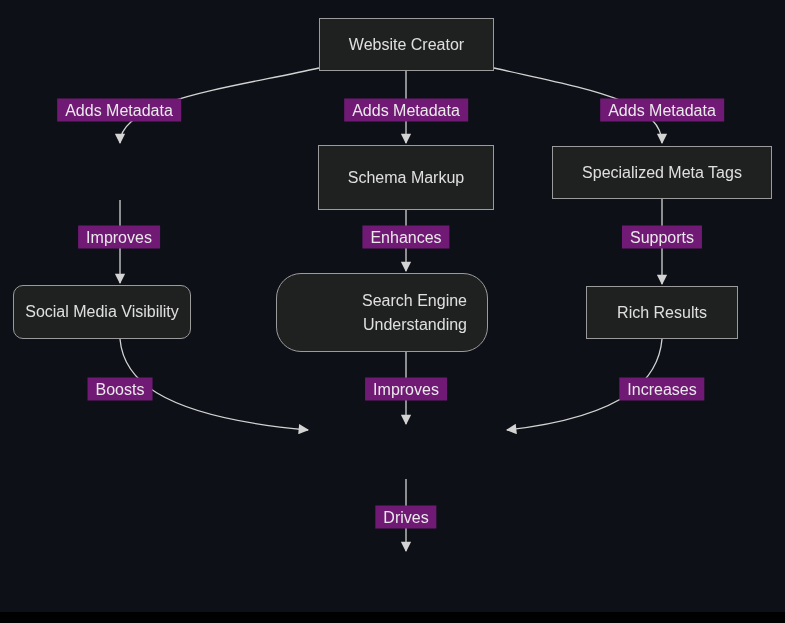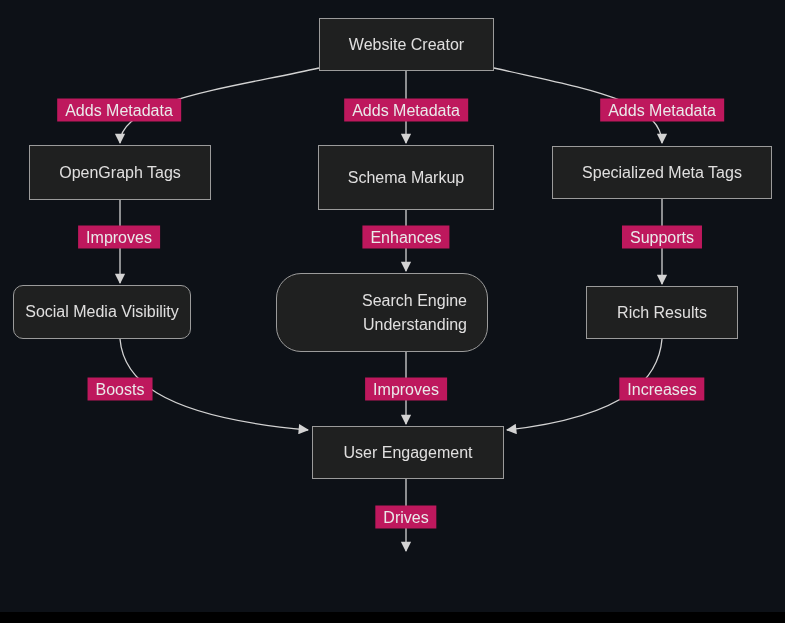--- a/index.html
+++ b/index.html
@@ -31,21 +31,21 @@
     font-size: 16px;
     line-height: 24px;
     display: flex;
     align-items: center;
     justify-content: center;
     text-align: right;
   }
   .edge-label {
     position: absolute;
     transform: translate(-50%, -50%);
-    background: #be185d;
+    background: #701a75;
     color: #eaeaea;
     font-size: 16px;
     line-height: 21px;
     padding: 1px 8px;
     white-space: nowrap;
   }
 </style>
 </head>
 <body>
 
@@ -68,23 +68,20 @@
       <path d="M 406,352 L 406,424" marker-end="url(#arrow)"></path>
       <path d="M 662,339 C 659,375 632,416 507,430" marker-end="url(#arrow)"></path>
       <path d="M 406,479 L 406,551" marker-end="url(#arrow)"></path>
     </g>
   </svg>
 
   <div class="node" style="left:319px; top:18px; width:175px; height:53px;">
     <span>Website Creator</span>
   </div>
 
-  <div class="node" style="left:29px; top:145px; width:182px; height:55px;">
-    <span>OpenGraph Tags</span>
-  </div>
 
   <div class="node" style="left:318px; top:145px; width:176px; height:65px;">
     <span>Schema Markup</span>
   </div>
 
   <div class="node" style="left:552px; top:146px; width:220px; height:53px;">
     <span>Specialized Meta Tags</span>
   </div>
 
   <div class="node" style="left:13px; top:285px; width:178px; height:54px;border-radius:10px;">
@@ -92,23 +89,20 @@
   </div>
 
   <div class="node" style="left:276px; top:273px; width:212px; height:79px;border-radius:25px;">
     <span style="max-width:170px;">Search Engine Understanding</span>
   </div>
 
   <div class="node" style="left:586px; top:286px; width:152px; height:53px;">
     <span>Rich Results</span>
   </div>
 
-  <div class="node" style="left:312px; top:426px; width:192px; height:53px;">
-    <span>User Engagement</span>
-  </div>
 
 
   <div class="edge-label" style="left:119px; top:110px;">Adds Metadata</div>
   <div class="edge-label" style="left:406px; top:110px;">Adds Metadata</div>
   <div class="edge-label" style="left:662px; top:110px;">Adds Metadata</div>
 
   <div class="edge-label" style="left:119px; top:237px;">Improves</div>
   <div class="edge-label" style="left:406px; top:237px;">Enhances</div>
   <div class="edge-label" style="left:662px; top:237px;">Supports</div>
 

